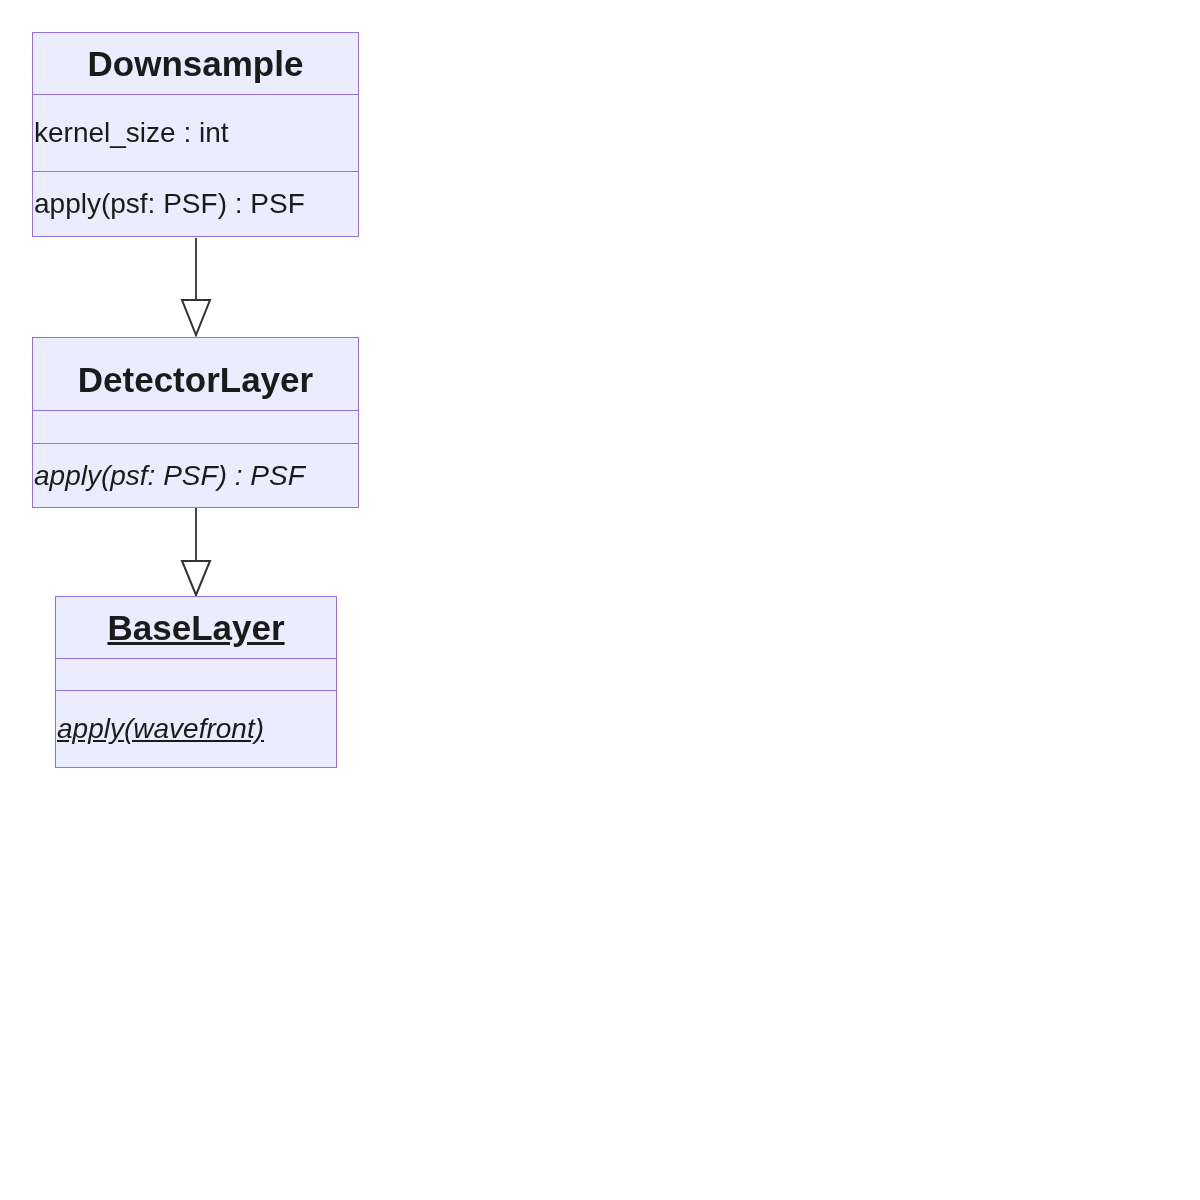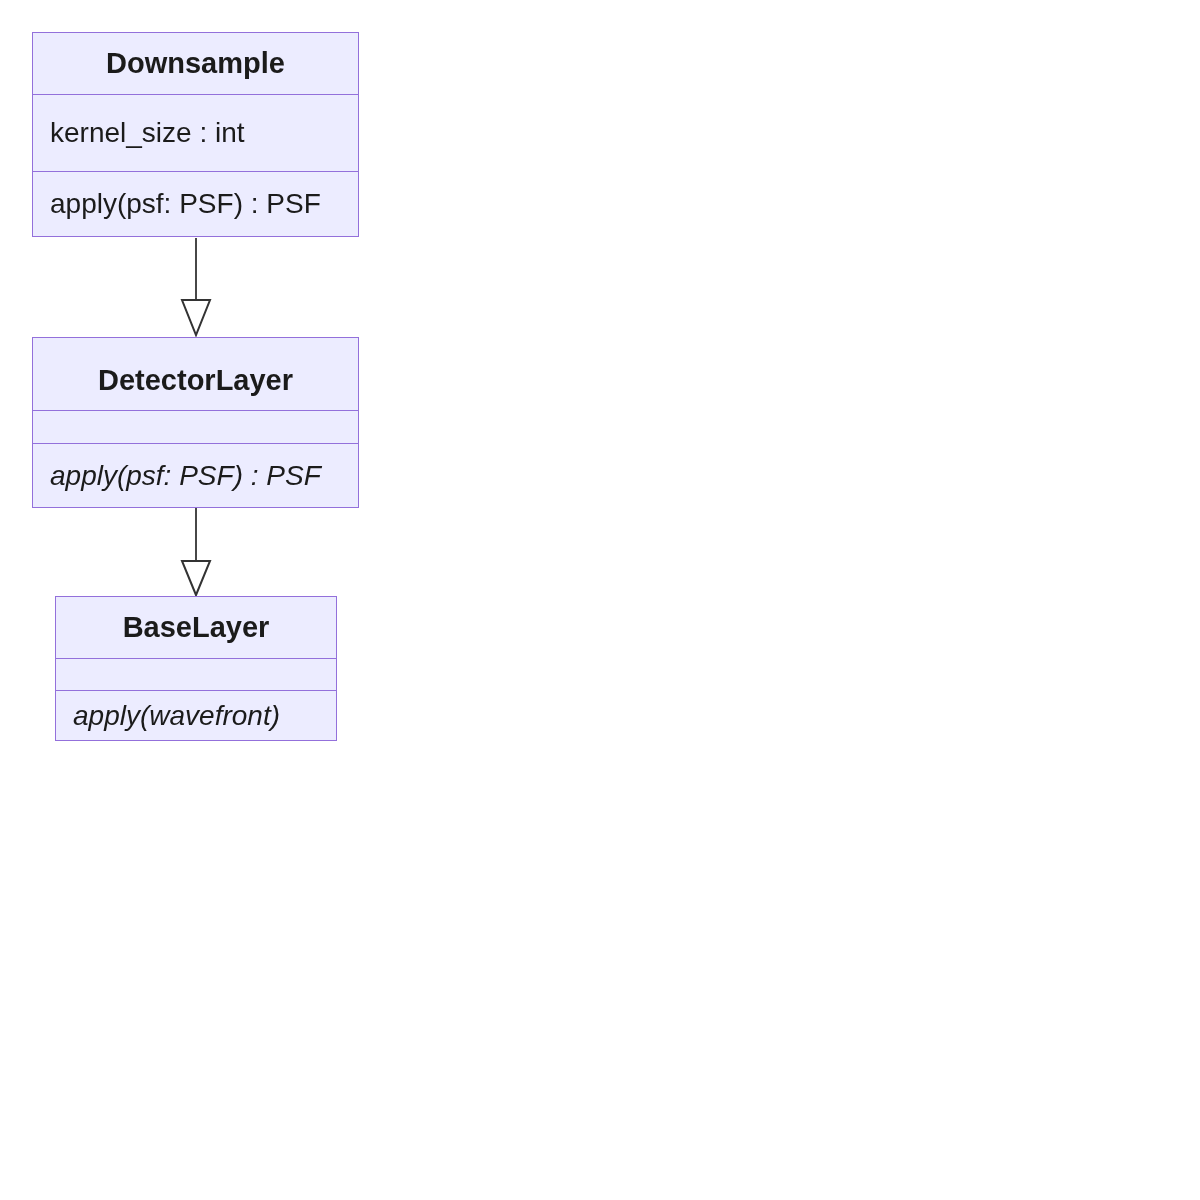--- a/index.html
+++ b/index.html
@@ -22,49 +22,49 @@
     background: #ECECFF;
     border: 1.5px solid #9370DB;
     box-sizing: border-box;
     color: #1b1b1b;
   }
   .class-title {
     display: flex;
     align-items: center;
     justify-content: center;
     font-weight: bold;
-    font-size: 29px;
+    font-size: 35px;
     box-sizing: border-box;
   }
   .class-row {
     display: flex;
     align-items: center;
     border-top: 1.5px solid #9370DB;
-    padding-left: 17px;
+    padding-left: 1px;
     font-size: 28px;
     box-sizing: border-box;
   }
   .class-row.empty { padding-left: 0; }
   .class-row.italic { font-style: italic; }
 
   
   #box-downsample { left: 32px; top: 32px; width: 327px; }
   #box-downsample .class-title { height: 61px; }
   #box-downsample .row-attr   { height: 77px; }
   #box-downsample .row-method { height: 65px; }
 
   #box-detectorlayer { left: 32px; top: 337px; width: 327px; }
   #box-detectorlayer .class-title { height: 60px; margin-top: 12px; }
   #box-detectorlayer .row-attr   { height: 33px; }
   #box-detectorlayer .row-method { height: 64px; }
 
-  #box-baselayer { left: 55px; top: 596px; width: 282px; }
+  #box-baselayer { left: 55px; top: 596px; width: 282px; text-decoration: underline; }
   #box-baselayer .class-title { height: 61px; }
   #box-baselayer .row-attr   { height: 32px; }
-  #box-baselayer .row-method { height: 50px; }
+  #box-baselayer .row-method { height: 77px; }
 
   .edge-layer {
     position: absolute;
     left: 0; top: 0;
     width: 1200px; height: 1200px;
     pointer-events: none;
   }
 </style>
 </head>
 <body>

